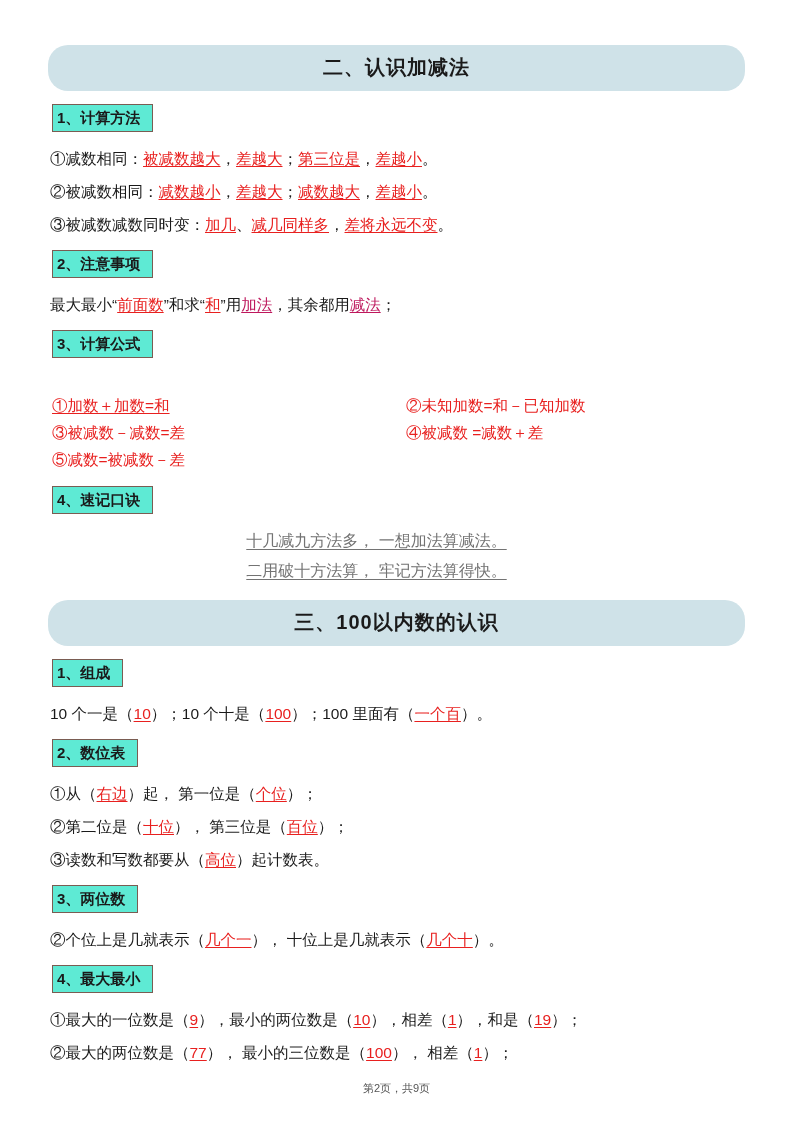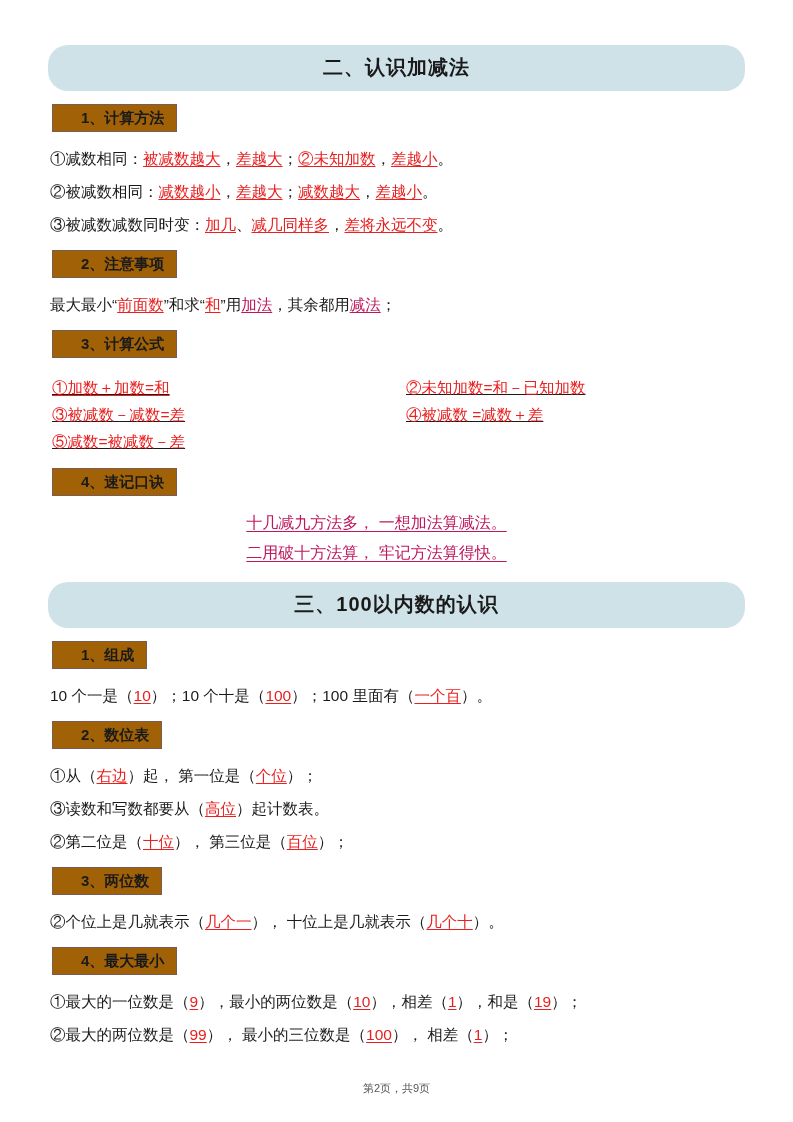--- a/index.html
+++ b/index.html
@@ -32,49 +32,48 @@
     padding: 9px 0 10px 0;
     letter-spacing: 1px;
     border-radius: 20px;
   }
   .section-bar.second {
     margin-top: 14px;
   }
   
   .sub-head {
     display: inline-block;
-    background: #a16207;
+    background: #5eead4;
     border: 1px solid #7a5c52;
     color: #1a1a1a;
     font-size: 15px;
     font-weight: bold;
-    padding: 5px 12px 6px 28px;
+    padding: 5px 12px 6px 4px;
     margin: 13px 0 6px 4px;
     line-height: 1;
   }
   .body-line {
     font-size: 15.5px;
     line-height: 1.55;
     margin: 9px 0 0 2px;
     color: #1a1a1a;
   }
   .red-u {
     color: #e8201f;
     text-decoration: underline;
     text-underline-offset: 2px;
   }
   .blk-u {
     color: #be185d;
     text-decoration: underline;
     text-underline-offset: 2px;
   }
   .formula-grid {
-    margin-top: 10px;
+    margin-top: 28px;
     position: relative;
-    text-decoration: underline;
   }
   .formula-row {
     display: flex;
     font-size: 15.5px;
     color: #e8201f;
     line-height: 1.75;
   }
   .formula-col-a {
     width: 340px;
     padding-left: 4px;
@@ -84,21 +83,21 @@
     flex: 1;
     padding-left: 18px;
     box-sizing: border-box;
   }
   .uline {
     text-decoration: underline;
     text-underline-offset: 2px;
   }
   .mnemonic {
     text-align: center;
-    color: #be185d;
+    color: #737373;
     font-size: 16px;
     line-height: 1.85;
     margin-top: 6px;
     padding-right: 40px;
   }
   .mnemonic div {
     display: inline-block;
     text-decoration: underline;
     text-underline-offset: 3px;
   }
@@ -116,21 +115,21 @@
 <body>
 
 <div class="page">
 
   
   <div class="section-bar">二、认识加减法</div>
 
   <div class="sub-head">1、计算方法</div>
 
   <div class="body-line">
-    <span>①减数相同：</span><span class="red-u">被减数越大</span><span>，</span><span class="red-u">差越大</span><span>；</span><span class="red-u">②未知加数</span><span>，</span><span class="red-u">差越小</span><span>。</span>
+    <span>①减数相同：</span><span class="red-u">被减数越大</span><span>，</span><span class="red-u">差越大</span><span>；</span><span class="red-u">第三位是</span><span>，</span><span class="red-u">差越小</span><span>。</span>
   </div>
 
   <div class="body-line">
     <span>②被减数相同：</span><span class="red-u">减数越小</span><span>，</span><span class="red-u">差越大</span><span>；</span><span class="red-u">减数越大</span><span>，</span><span class="red-u">差越小</span><span>。</span>
   </div>
 
   <div class="body-line">
     <span>③被减数减数同时变：</span><span class="red-u">加几</span><span>、</span><span class="red-u">减几同样多</span><span>，</span><span class="red-u">差将永远不变</span><span>。</span>
   </div>
 
@@ -173,38 +172,38 @@
     <span>10 个一是（</span><span class="red-u">10</span><span>）；10 个十是（</span><span class="red-u">100</span><span>）；100 里面有（</span><span class="red-u">一个百</span><span>）。</span>
   </div>
 
   <div class="sub-head">2、数位表</div>
 
   <div class="body-line">
     <span>①从（</span><span class="red-u">右边</span><span>）起，  第一位是（</span><span class="red-u">个位</span><span>）；</span>
   </div>
 
   <div class="body-line">
+    <span>②第二位是（</span><span class="red-u">十位</span><span>），  第三位是（</span><span class="red-u">百位</span><span>）；</span>
+  </div>
+
+  <div class="body-line">
     <span>③读数和写数都要从（</span><span class="red-u">高位</span><span>）起计数表。</span>
   </div>
 
-  <div class="body-line">
-    <span>②第二位是（</span><span class="red-u">十位</span><span>），  第三位是（</span><span class="red-u">百位</span><span>）；</span>
-  </div>
-
   <div class="sub-head">3、两位数</div>
 
 
   <div class="body-line">
     <span>②个位上是几就表示（</span><span class="red-u">几个一</span><span>），  十位上是几就表示（</span><span class="red-u">几个十</span><span>）。</span>
   </div>
 
   <div class="sub-head">4、最大最小</div>
 
   <div class="body-line">
     <span>①最大的一位数是（</span><span class="red-u">9</span><span>），最小的两位数是（</span><span class="red-u">10</span><span>），相差（</span><span class="red-u">1</span><span>），和是（</span><span class="red-u">19</span><span>）；</span>
   </div>
 
   <div class="body-line">
-    <span>②最大的两位数是（</span><span class="red-u">99</span><span>），  最小的三位数是（</span><span class="red-u">100</span><span>），  相差（</span><span class="red-u">1</span><span>）；</span>
+    <span>②最大的两位数是（</span><span class="red-u">77</span><span>），  最小的三位数是（</span><span class="red-u">100</span><span>），  相差（</span><span class="red-u">1</span><span>）；</span>
   </div>
 
   <div class="footer">第2页，共9页</div>
 </div>
 
 </body></html>

